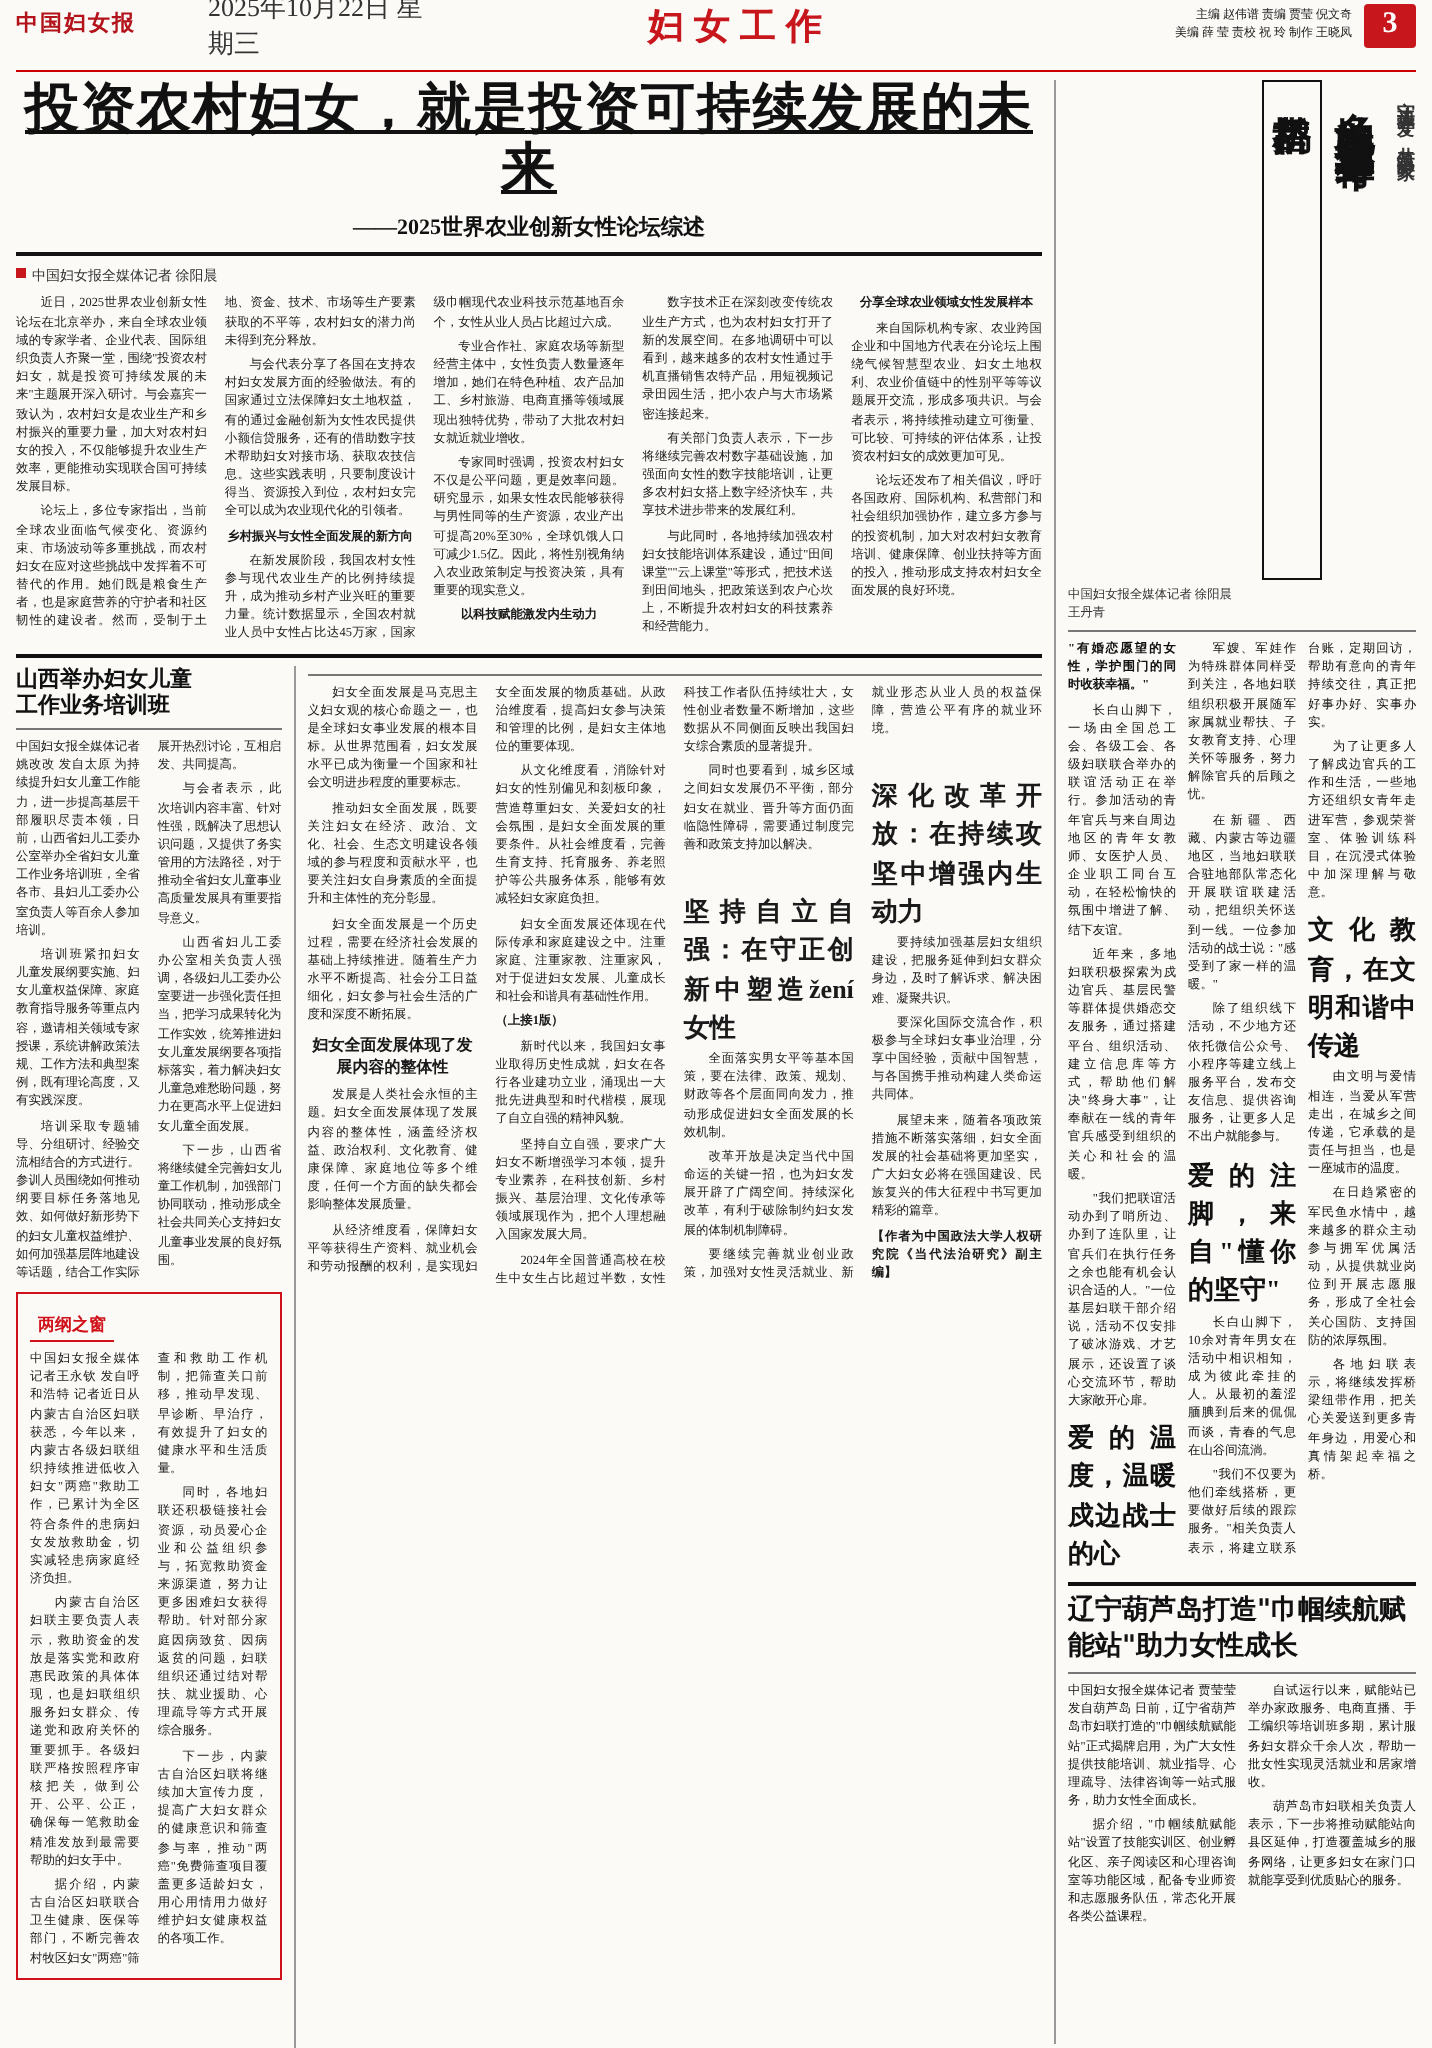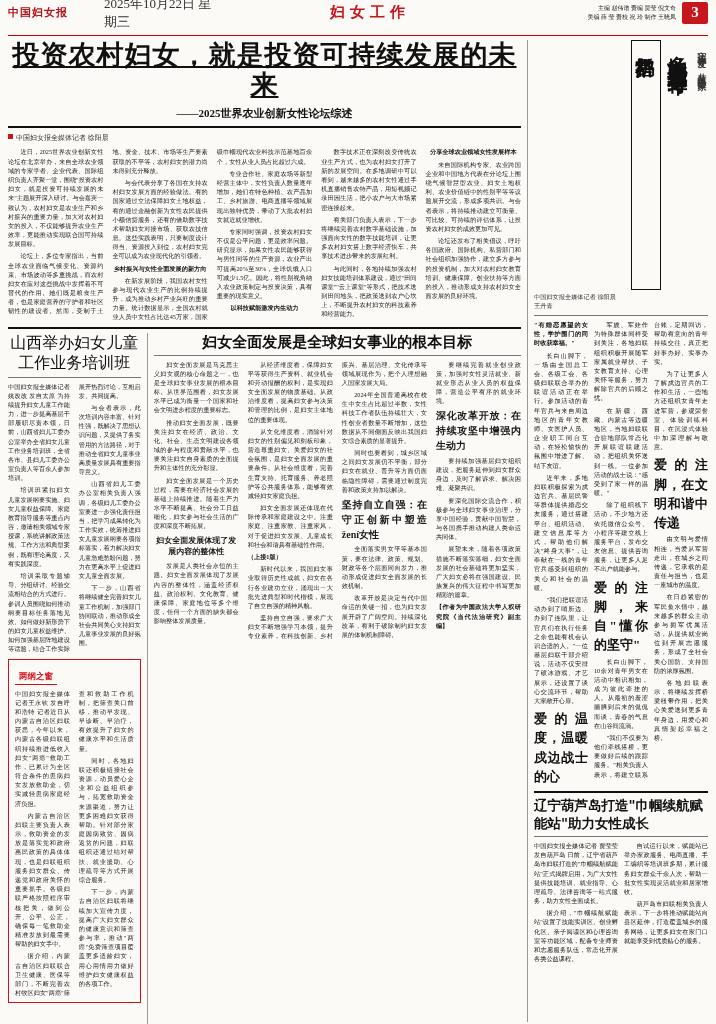--- a/index.html
+++ b/index.html
@@ -10,21 +10,21 @@
     font-family:"Liberation Serif", serif;
     color:#111;
     overflow:hidden;
   }
   .page { position:relative; width:716px; height:1024px; padding:6px 8px; }
 
   
   .masthead { display:flex; align-items:center; height:30px; border-bottom:1px solid #c00; padding-bottom:16px; }
   .mh-logo { font-size:11px; font-weight:bold; color:#b3141b; letter-spacing:1px; width:92px; line-height:1.05; }
   .mh-date { font-size:13px; color:#333; margin-left:4px; width:110px; }
-  .mh-title { flex:1; text-align:center; font-size:15px; font-weight:bold; color:#c8161d; letter-spacing:5px; font-family:"DejaVu Sans", sans-serif;}
+  .mh-title { flex:1; text-align:center; font-size:18px; font-weight:bold; color:#c8161d; letter-spacing:5px; font-family:"DejaVu Sans", sans-serif;}
   .mh-staff { font-size:6px; color:#222; line-height:1.45; text-align:right; width:150px; }
   .mh-page { width:26px; height:22px; margin-left:6px; background:#c8161d; color:#fff; font-size:15px; font-weight:bold;
              display:flex; align-items:center; justify-content:center; border-radius:2px;}
 
   
   .body-wrap { display:flex; margin-top:4px; height:982px; }
   .col-main { width:520px; padding-right:6px; border-right:1px solid #999; }
   .col-right { width:188px; padding-left:6px; }
 
   
@@ -35,26 +35,26 @@
   .rule-thick { border-top:2px solid #111; margin:5px 0 4px; }
   .rule-thin { border-top:1px solid #777; margin:4px 0; }
 
   
   .cols { column-gap:9px; font-size:6.2px; line-height:1.48; text-align:justify; color:#1a1a1a; }
   .cols p { margin:0 0 3px; text-indent:2em; }
   .c5 { column-count:5; }
   .c4 { column-count:4; }
   .c2 { column-count:2; }
   .sec-h { font-size:8px; font-weight:bold; text-align:center; margin:4px 0 3px; break-inside:avoid; }
-  .sec-h-l { font-size:10px; font-weight:bold; margin:4px 0 2px; break-inside:avoid;}
+  .sec-h-l { font-size:13px; font-weight:bold; margin:19px 0 2px; break-inside:avoid;}
   .small-cap { font-size:6.2px; font-weight:bold; margin:3px 0; }
 
   
   .h2 { font-size:15px; font-weight:bold; text-align:center; line-height:1.2; font-family:"DejaVu Sans", sans-serif; }
-  .h3 { font-size:16px; font-weight:normal; text-align:center; line-height:1.25; font-family:"DejaVu Sans", sans-serif;}
+  .h3 { font-size:11px; font-weight:bold; line-height:1.25; font-family:"DejaVu Sans", sans-serif;}
 
   
   .redbox { border:1.6px solid #d01119; padding:5px 6px; margin-top:5px; }
   .redbox-tag { display:inline-block; border-bottom:1.5px solid #d01119; color:#d01119; font-size:8.5px; font-weight:bold; padding:0 4px 1px; margin-bottom:4px;}
   .redbox h4 { margin:2px 0 4px; font-size:12.5px; font-weight:bold; line-height:1.25; font-family:"DejaVu Sans", sans-serif;}
 
   
   .vert-wrap { display:flex; justify-content:flex-end; height:250px; }
   .vert { writing-mode:vertical-rl; text-orientation:upright; font-weight:bold; font-family:"DejaVu Sans", sans-serif; }
   .vert-main { font-size:20px; letter-spacing:2px; margin-left:4px; }
@@ -143,21 +143,20 @@
               <p style="text-indent:0">中国妇女报全媒体记者王永钦 发自呼和浩特 记者近日从内蒙古自治区妇联获悉，今年以来，内蒙古各级妇联组织持续推进低收入妇女"两癌"救助工作，已累计为全区符合条件的患病妇女发放救助金，切实减轻患病家庭经济负担。</p>
               <p>内蒙古自治区妇联主要负责人表示，救助资金的发放是落实党和政府惠民政策的具体体现，也是妇联组织服务妇女群众、传递党和政府关怀的重要抓手。各级妇联严格按照程序审核把关，做到公开、公平、公正，确保每一笔救助金精准发放到最需要帮助的妇女手中。</p>
               <p>据介绍，内蒙古自治区妇联联合卫生健康、医保等部门，不断完善农村牧区妇女"两癌"筛查和救助工作机制，把筛查关口前移，推动早发现、早诊断、早治疗，有效提升了妇女的健康水平和生活质量。</p>
               <p>同时，各地妇联还积极链接社会资源，动员爱心企业和公益组织参与，拓宽救助资金来源渠道，努力让更多困难妇女获得帮助。针对部分家庭因病致贫、因病返贫的问题，妇联组织还通过结对帮扶、就业援助、心理疏导等方式开展综合服务。</p>
               <p>下一步，内蒙古自治区妇联将继续加大宣传力度，提高广大妇女群众的健康意识和筛查参与率，推动"两癌"免费筛查项目覆盖更多适龄妇女，用心用情用力做好维护妇女健康权益的各项工作。</p>
             </div>
           </div>
         </div>
 
         <div style="width:374px; padding-left:6px;">
-          <div class="h2">妇女全面发展是全球妇女事业的根本目标</div>
           <div class="rule-thin"></div>
           <div class="cols c4">
             <p>妇女全面发展是马克思主义妇女观的核心命题之一，也是全球妇女事业发展的根本目标。从世界范围看，妇女发展水平已成为衡量一个国家和社会文明进步程度的重要标志。</p>
             <p>推动妇女全面发展，既要关注妇女在经济、政治、文化、社会、生态文明建设各领域的参与程度和贡献水平，也要关注妇女自身素质的全面提升和主体性的充分彰显。</p>
             <p>妇女全面发展是一个历史过程，需要在经济社会发展的基础上持续推进。随着生产力水平不断提高、社会分工日益细化，妇女参与社会生活的广度和深度不断拓展。</p>
             <div class="sec-h">妇女全面发展体现了发展内容的整体性</div>
             <p>发展是人类社会永恒的主题。妇女全面发展体现了发展内容的整体性，涵盖经济权益、政治权利、文化教育、健康保障、家庭地位等多个维度，任何一个方面的缺失都会影响整体发展质量。</p>
             <p>从经济维度看，保障妇女平等获得生产资料、就业机会和劳动报酬的权利，是实现妇女全面发展的物质基础。从政治维度看，提高妇女参与决策和管理的比例，是妇女主体地位的重要体现。</p>
             <p>从文化维度看，消除针对妇女的性别偏见和刻板印象，营造尊重妇女、关爱妇女的社会氛围，是妇女全面发展的重要条件。从社会维度看，完善生育支持、托育服务、养老照护等公共服务体系，能够有效减轻妇女家庭负担。</p>
             <p>妇女全面发展还体现在代际传承和家庭建设之中。注重家庭、注重家教、注重家风，对于促进妇女发展、儿童成长和社会和谐具有基础性作用。</p>
@@ -200,21 +199,21 @@
           <p>近年来，多地妇联积极探索为戍边官兵、基层民警等群体提供婚恋交友服务，通过搭建平台、组织活动、建立信息库等方式，帮助他们解决"终身大事"，让奉献在一线的青年官兵感受到组织的关心和社会的温暖。</p>
           <p>"我们把联谊活动办到了哨所边、办到了连队里，让官兵们在执行任务之余也能有机会认识合适的人。"一位基层妇联干部介绍说，活动不仅安排了破冰游戏、才艺展示，还设置了谈心交流环节，帮助大家敞开心扉。</p>
           <div class="r-h">爱的温度，温暖戍边战士的心</div>
           <p>军嫂、军娃作为特殊群体同样受到关注，各地妇联组织积极开展随军家属就业帮扶、子女教育支持、心理关怀等服务，努力解除官兵的后顾之忧。</p>
           <p>在新疆、西藏、内蒙古等边疆地区，当地妇联联合驻地部队常态化开展联谊联建活动，把组织关怀送到一线。一位参加活动的战士说："感受到了家一样的温暖。"</p>
           <p>除了组织线下活动，不少地方还依托微信公众号、小程序等建立线上服务平台，发布交友信息、提供咨询服务，让更多人足不出户就能参与。</p>
           <div class="r-h">爱的注脚，来自"懂你的坚守"</div>
           <p>长白山脚下，10余对青年男女在活动中相识相知，成为彼此牵挂的人。从最初的羞涩腼腆到后来的侃侃而谈，青春的气息在山谷间流淌。</p>
           <p>"我们不仅要为他们牵线搭桥，更要做好后续的跟踪服务。"相关负责人表示，将建立联系台账，定期回访，帮助有意向的青年持续交往，真正把好事办好、实事办实。</p>
           <p>为了让更多人了解戍边官兵的工作和生活，一些地方还组织女青年走进军营，参观荣誉室、体验训练科目，在沉浸式体验中加深理解与敬意。</p>
-          <div class="r-h">爱的注脚，在文明和谐中传递</div>
+          <div class="r-h">文化教育，在文明和谐中传递</div>
           <p>由文明与爱情相连，当爱从军营走出，在城乡之间传递，它承载的是责任与担当，也是一座城市的温度。</p>
           <p>在日趋紧密的军民鱼水情中，越来越多的群众主动参与拥军优属活动，从提供就业岗位到开展志愿服务，形成了全社会关心国防、支持国防的浓厚氛围。</p>
           <p>各地妇联表示，将继续发挥桥梁纽带作用，把关心关爱送到更多青年身边，用爱心和真情架起幸福之桥。</p>
         </div>
       </div>
 
       <div class="rule-thick"></div>
 
       <div>
         <div class="r-title2">辽宁葫芦岛打造"巾帼续航赋能站"助力女性成长</div>

